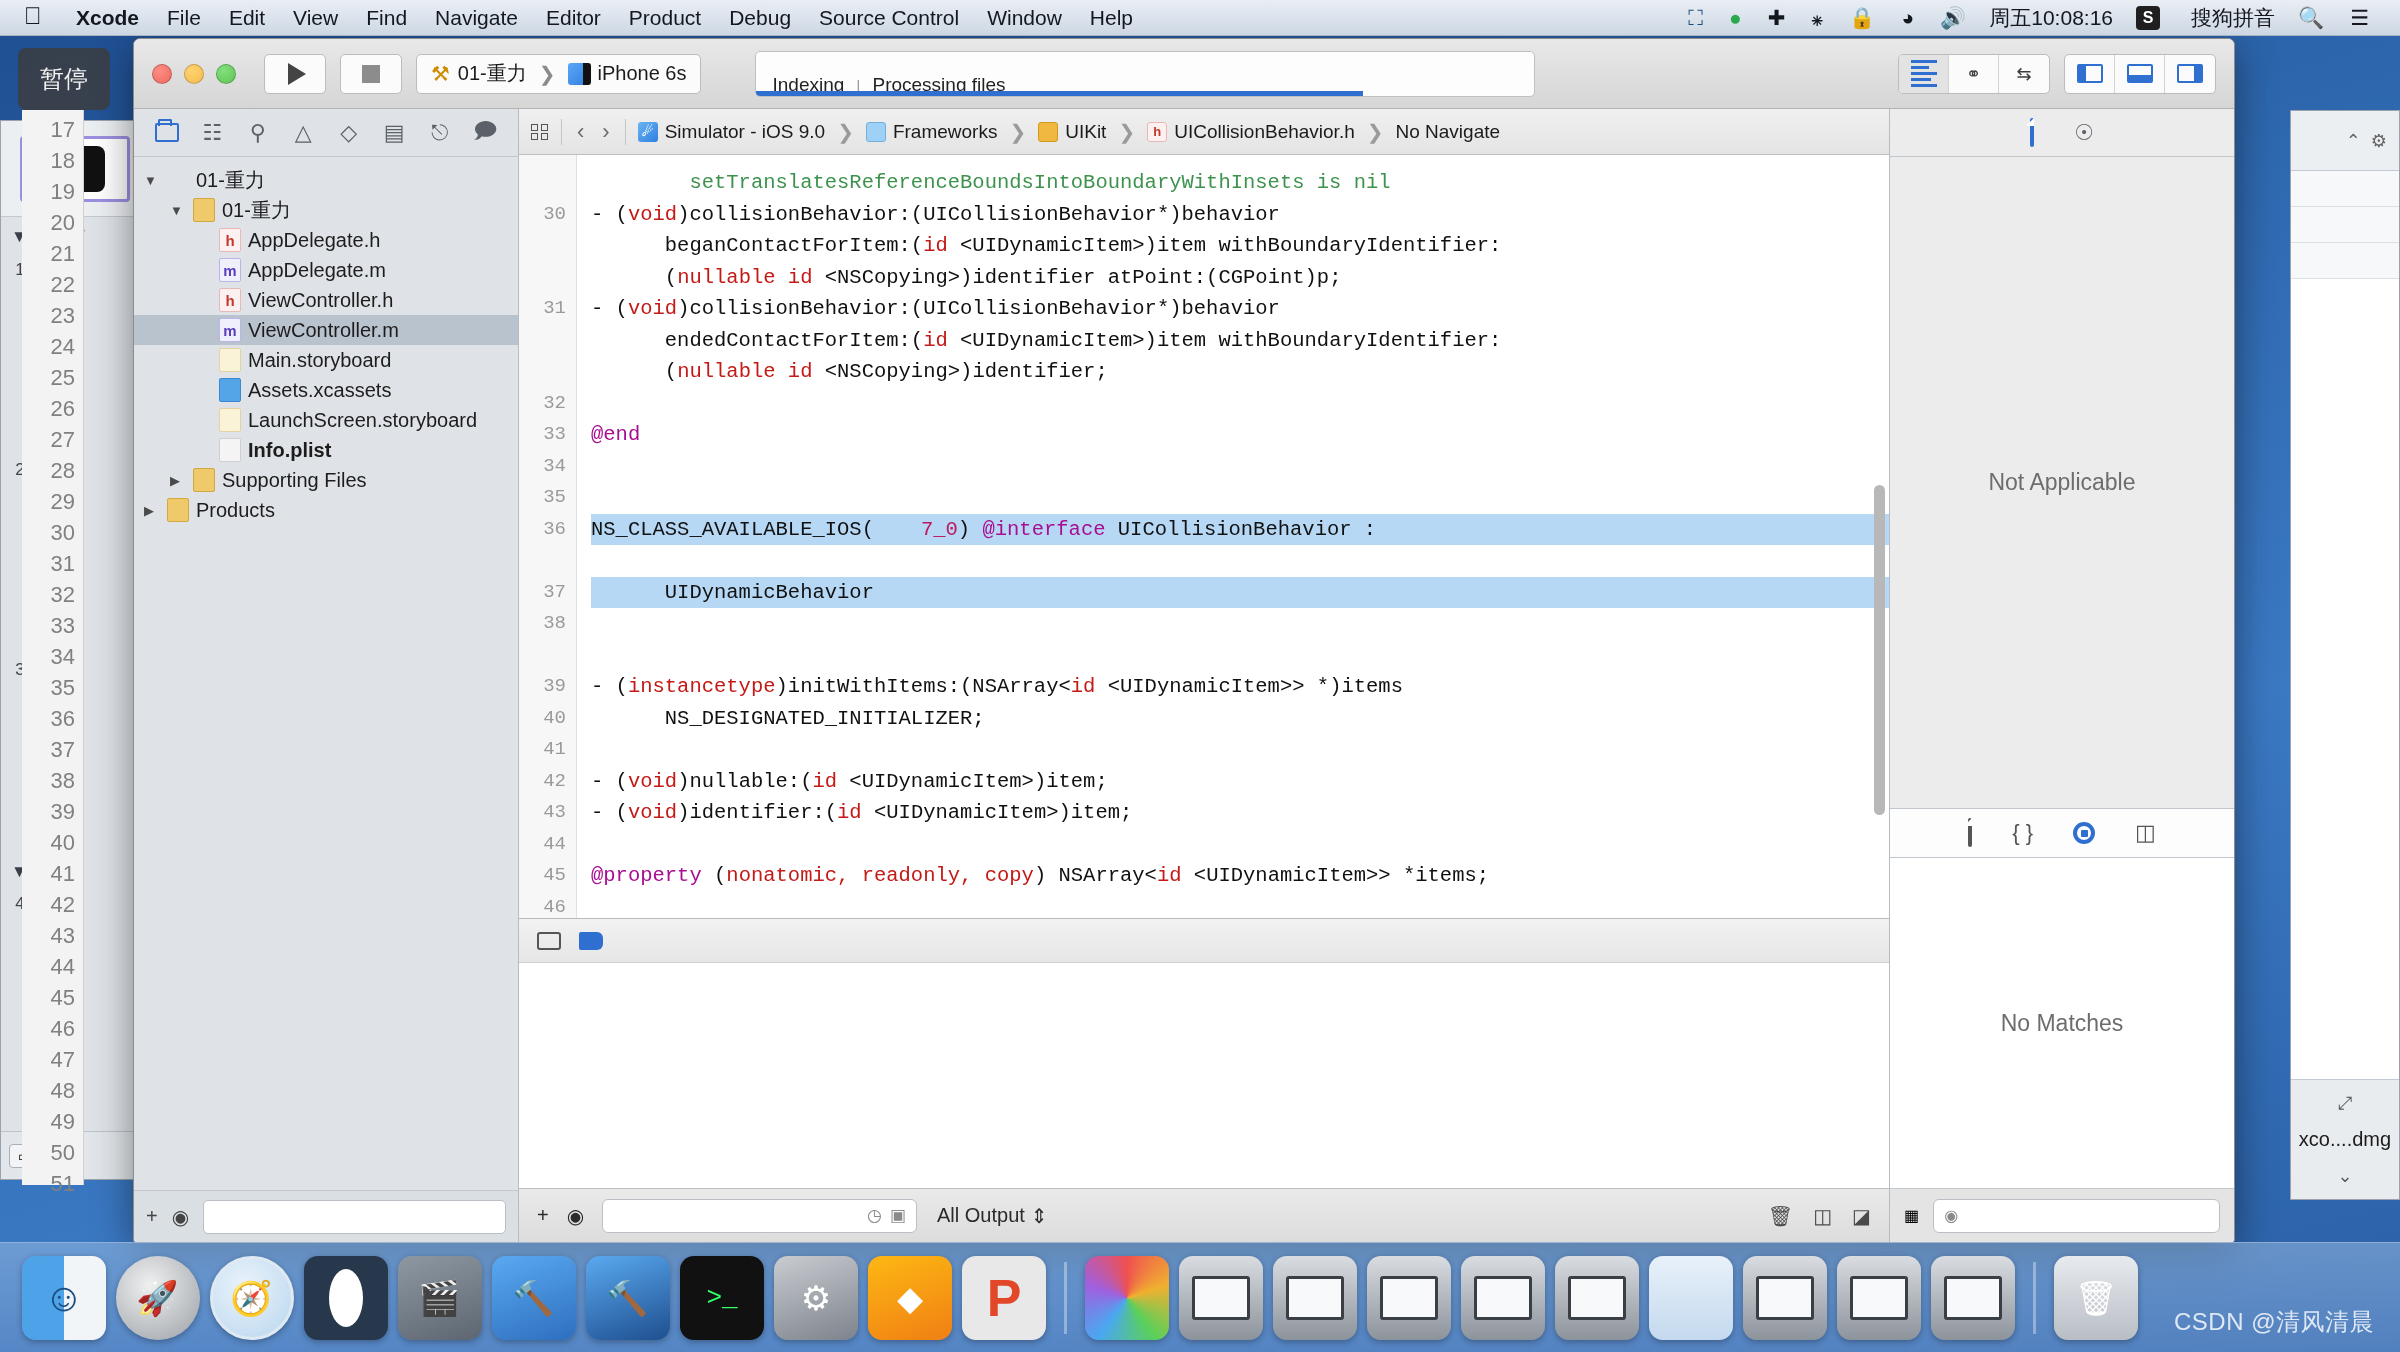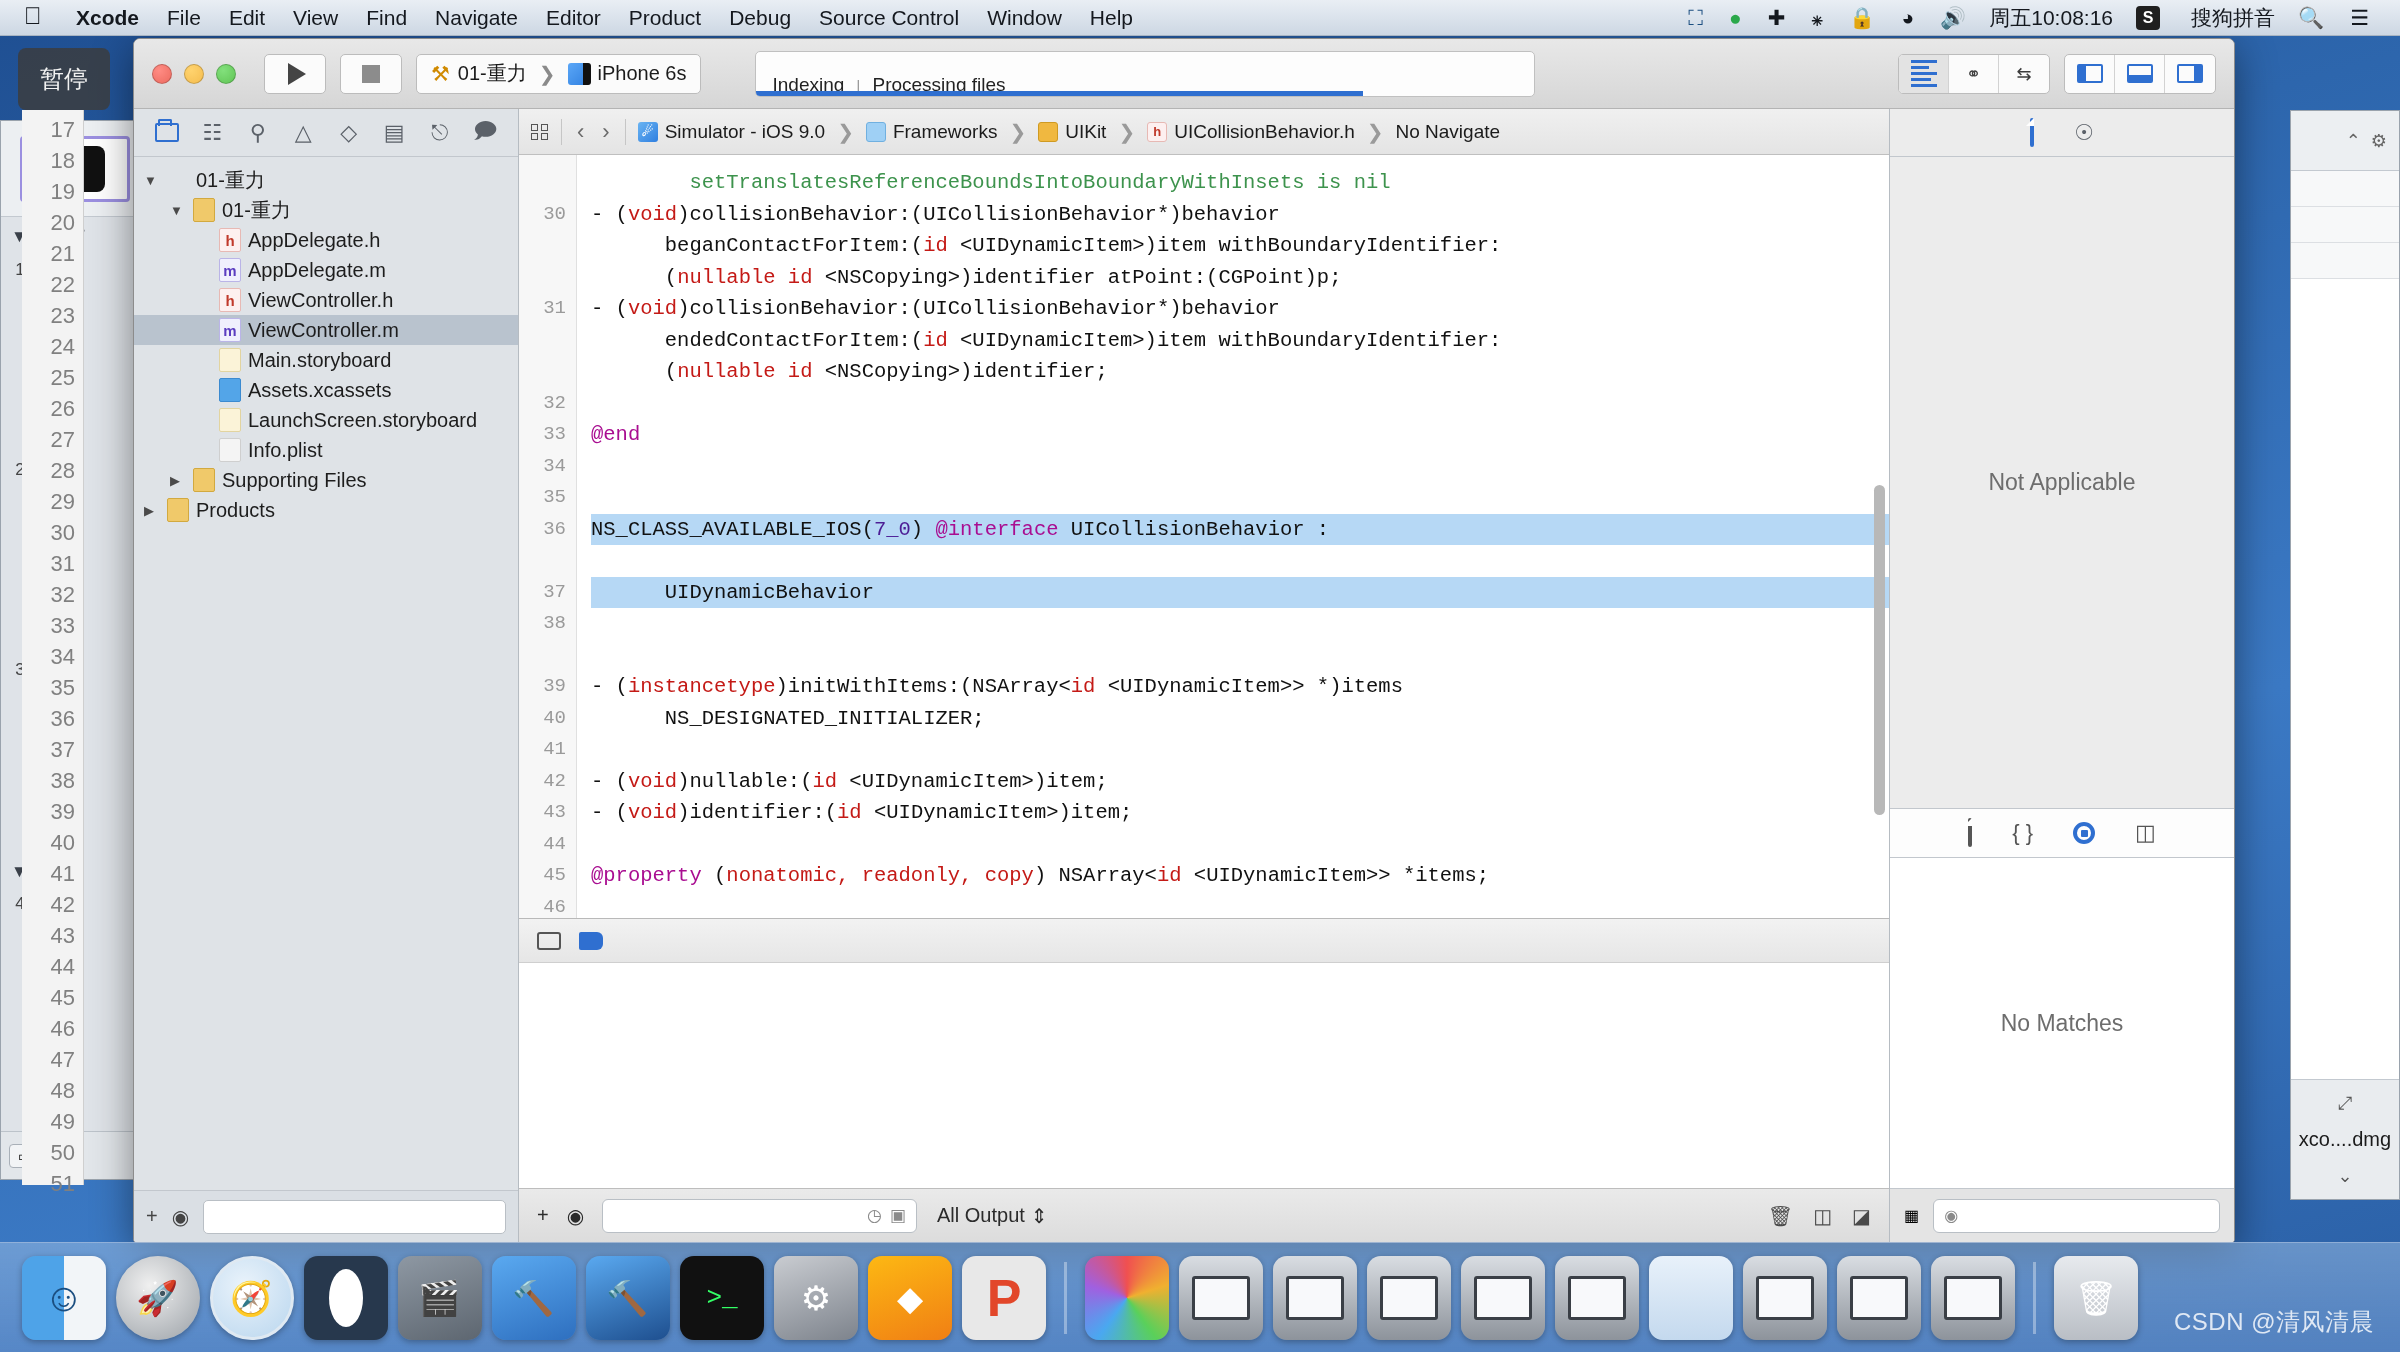--- a/index.html
+++ b/index.html
@@ -268,21 +268,21 @@
     font-family: "Liberation Mono", monospace; font-size: 19px; color: #9a9a9a;
   }
   .gutter div { height: 31.5px; line-height: 31.5px; }
   .codewrap { flex: 1; position: relative; overflow: hidden; padding-top: 12px; }
   pre.code {
     font-family: "Liberation Mono", monospace; font-size: 20.5px; line-height: 31.5px;
     color: #111; white-space: pre; padding-left: 14px;
   }
   .k-kw   { color: #c41a16; }   
   .k-dir  { color: #a90d91; }   
-  .k-num  { color: #4c1d95; }
+  .k-num  { color: #be185d; margin-left: 47px; }
   .k-cmt  { color: #2d8a3e; }
   .hl-line { background: #b6d8f5; display:block; }
 
   .vscroll {
     position: absolute; right: 4px; top: 330px; width: 11px; height: 330px;
     background: #b8b8b8; border-radius: 6px;
   }
 
   
   .console {
@@ -652,21 +652,21 @@
             <div class="tr" style="padding-left: 62px;">
               <span class="tw empty">▶</span>
               <span class="ficon xa"></span>
               <span>Assets.xcassets</span>
             </div>
             <div class="tr" style="padding-left: 62px;">
               <span class="tw empty">▶</span>
               <span class="ficon sb"></span>
               <span>LaunchScreen.storyboard</span>
             </div>
-            <div class="tr" style="padding-left: 62px;">
+            <div class="tr" style="padding-left: 62px; font-weight: bold;">
               <span class="tw empty">▶</span>
               <span class="ficon pl"></span>
               <span>Info.plist</span>
             </div>
             <div class="tr" style="padding-left: 36px;">
               <span class="tw">▶</span>
               <span class="ficon fold"></span>
               <span>Supporting Files</span>
             </div>
             <div class="tr" style="padding-left: 10px;">

